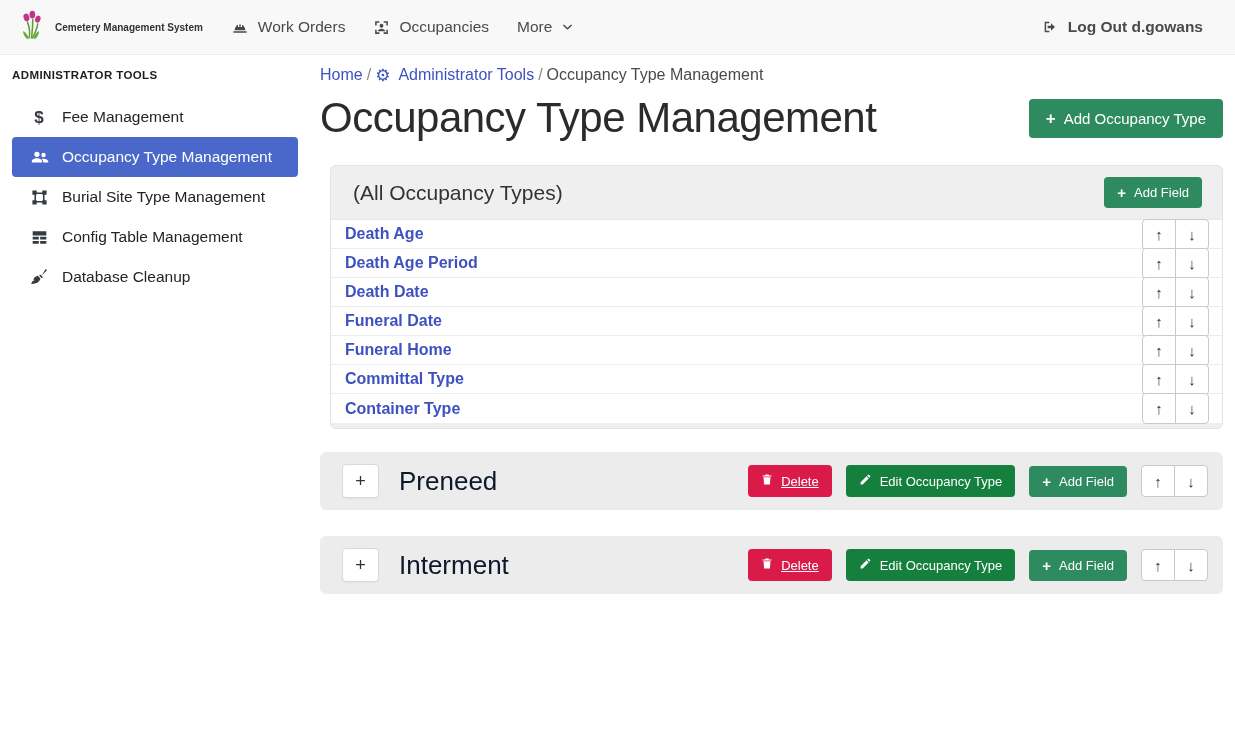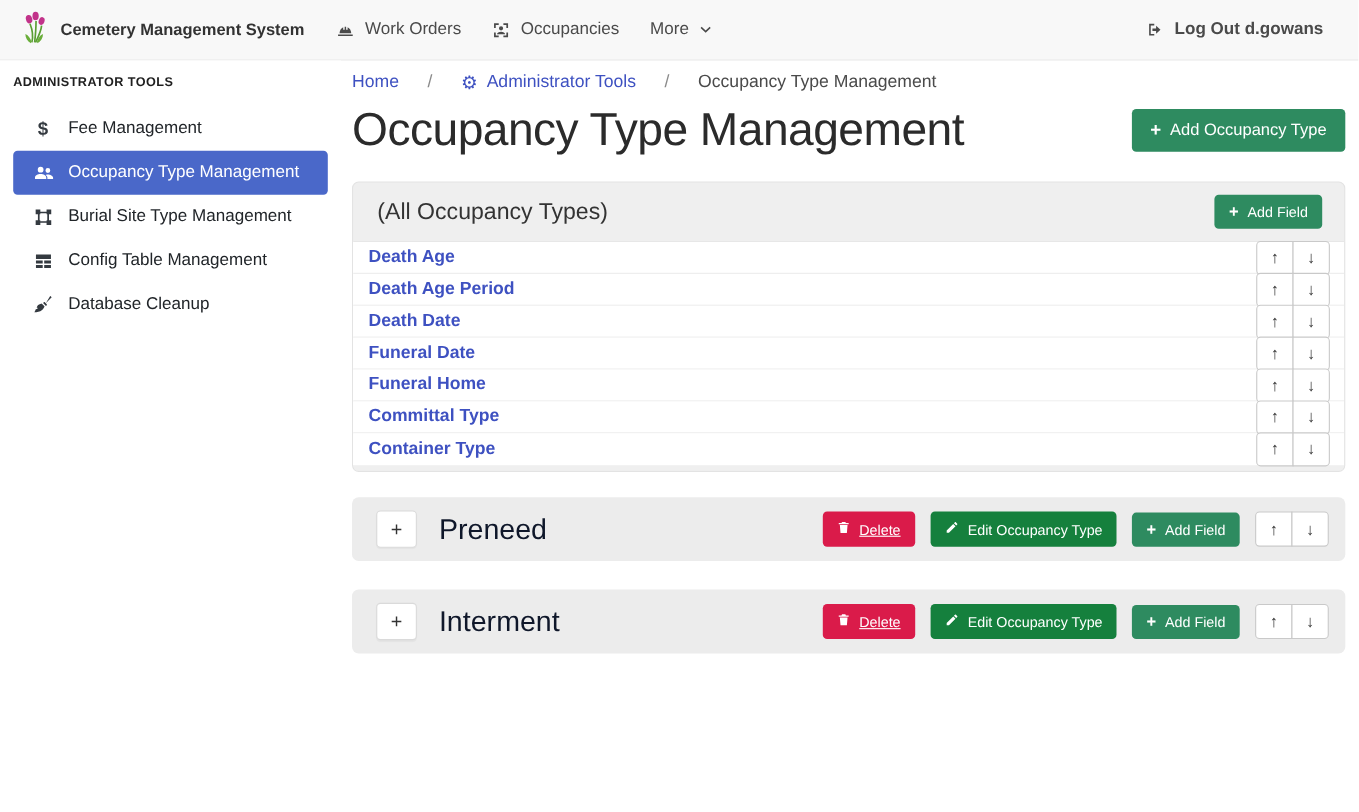--- a/index.html
+++ b/index.html
@@ -3,21 +3,21 @@
 <meta charset="utf-8">
 <style>
   * { margin:0; padding:0; box-sizing:border-box; }
   html,body { width:1235px; height:738px; overflow:hidden; background:#fff;
     font-family:"Liberation Sans", sans-serif; color:#333; }
 
   
   .navbar { height:55px; background:#f8f8f8; border-bottom:1px solid #ececec;
     display:flex; align-items:center; padding:0 18px; }
   .brand { display:flex; align-items:center; gap:10px; cursor:pointer; }
-  .brand-text { font-weight:700; font-size:15px; color:#323232; }
+  .brand-text { font-weight:700; font-size:10px; color:#323232; }
   .nav-items { display:flex; align-items:center; margin-left:14px; }
   .nav-item { display:flex; align-items:center; gap:9px; padding:10px 14px;
     font-size:15.5px; color:#4a4a4a; cursor:pointer; white-space:nowrap; }
   .nav-item svg { display:block; }
   .nav-right { margin-left:auto;font-weight:bold; }
 
   
   .layout { display:flex; height:683px; }
   .sidebar { width:310px; flex:0 0 310px; padding-top:6px; background:#fff; }
   .sidebar-heading { padding:8px 12px 16px 12px; font-size:11.5px; font-weight:600;
@@ -26,21 +26,21 @@
     margin:0 12px; padding:0 8px 0 17px; border-radius:4px; font-size:15.5px;
     color:#212529; cursor:pointer; white-space:nowrap; }
   .side-item .s-icon { width:20px; display:flex; justify-content:center; color:#343a40; }
   .side-item.active { background:#4a68c9; color:#fff; }
   .side-item.active .s-icon { color:#fff; }
   .dollar-glyph { font-weight:700; font-size:17px; line-height:1; }
 
   .main { flex:1; padding:0 12px 0 10px; }
 
   
-  .breadcrumb { display:flex; align-items:center; gap:26px; margin-top:11px;
+  .breadcrumb { display:flex; align-items:center; gap:4px; margin-top:11px;
     font-size:16px; }
   .crumb-link { color:#3e51c1; text-decoration:none; cursor:pointer;
     display:flex; align-items:center; gap:8px; }
   .crumb-sep { color:#8a8a8a; }
   .crumb-current { color:#4a4a4a; }
   .gear-glyph { color:#3e51c1; font-size:17px; line-height:1; }
 
   
   .title-row { display:flex; align-items:center; justify-content:space-between;
     margin-top:10px; }
@@ -52,21 +52,21 @@
   .btn .plus { font-size:17px; font-weight:700; line-height:1; }
   .btn-green { background:#2e8b60; }
   .btn-teal  { background:#15803d; }
   .btn-red   { background:#da1b4a;text-decoration:underline; }
   .btn-lg { font-size:15px; padding:11px 17px; }
   .btn-sm { font-size:13px; padding:8px 13px; }
   .btn-sm .plus { font-size:15px; }
 
   
   .card { margin-top:23px; background:#efefef; border:1px solid #e3e3e3;
-    border-radius:6px; overflow:hidden; }
+    border-radius:6px; overflow:hidden;margin-left:10px; }
   .card-header { height:53px; display:flex; align-items:center;
     justify-content:space-between; padding:0 20px 0 22px; }
   .card-title { font-size:21px; color:#333; }
   .field-list { background:#fff; border-top:1px solid #e7e7e7; }
   .field-row { height:29px; display:flex; align-items:center;
     justify-content:space-between; padding:0 13px 0 14px; background:#fff;
     border-bottom:1px solid #ececec; }
   .field-row:last-child { border-bottom:none; }
   .field-link { color:#3e51c1; font-weight:700; font-size:16px;
     text-decoration:none; cursor:pointer; }

